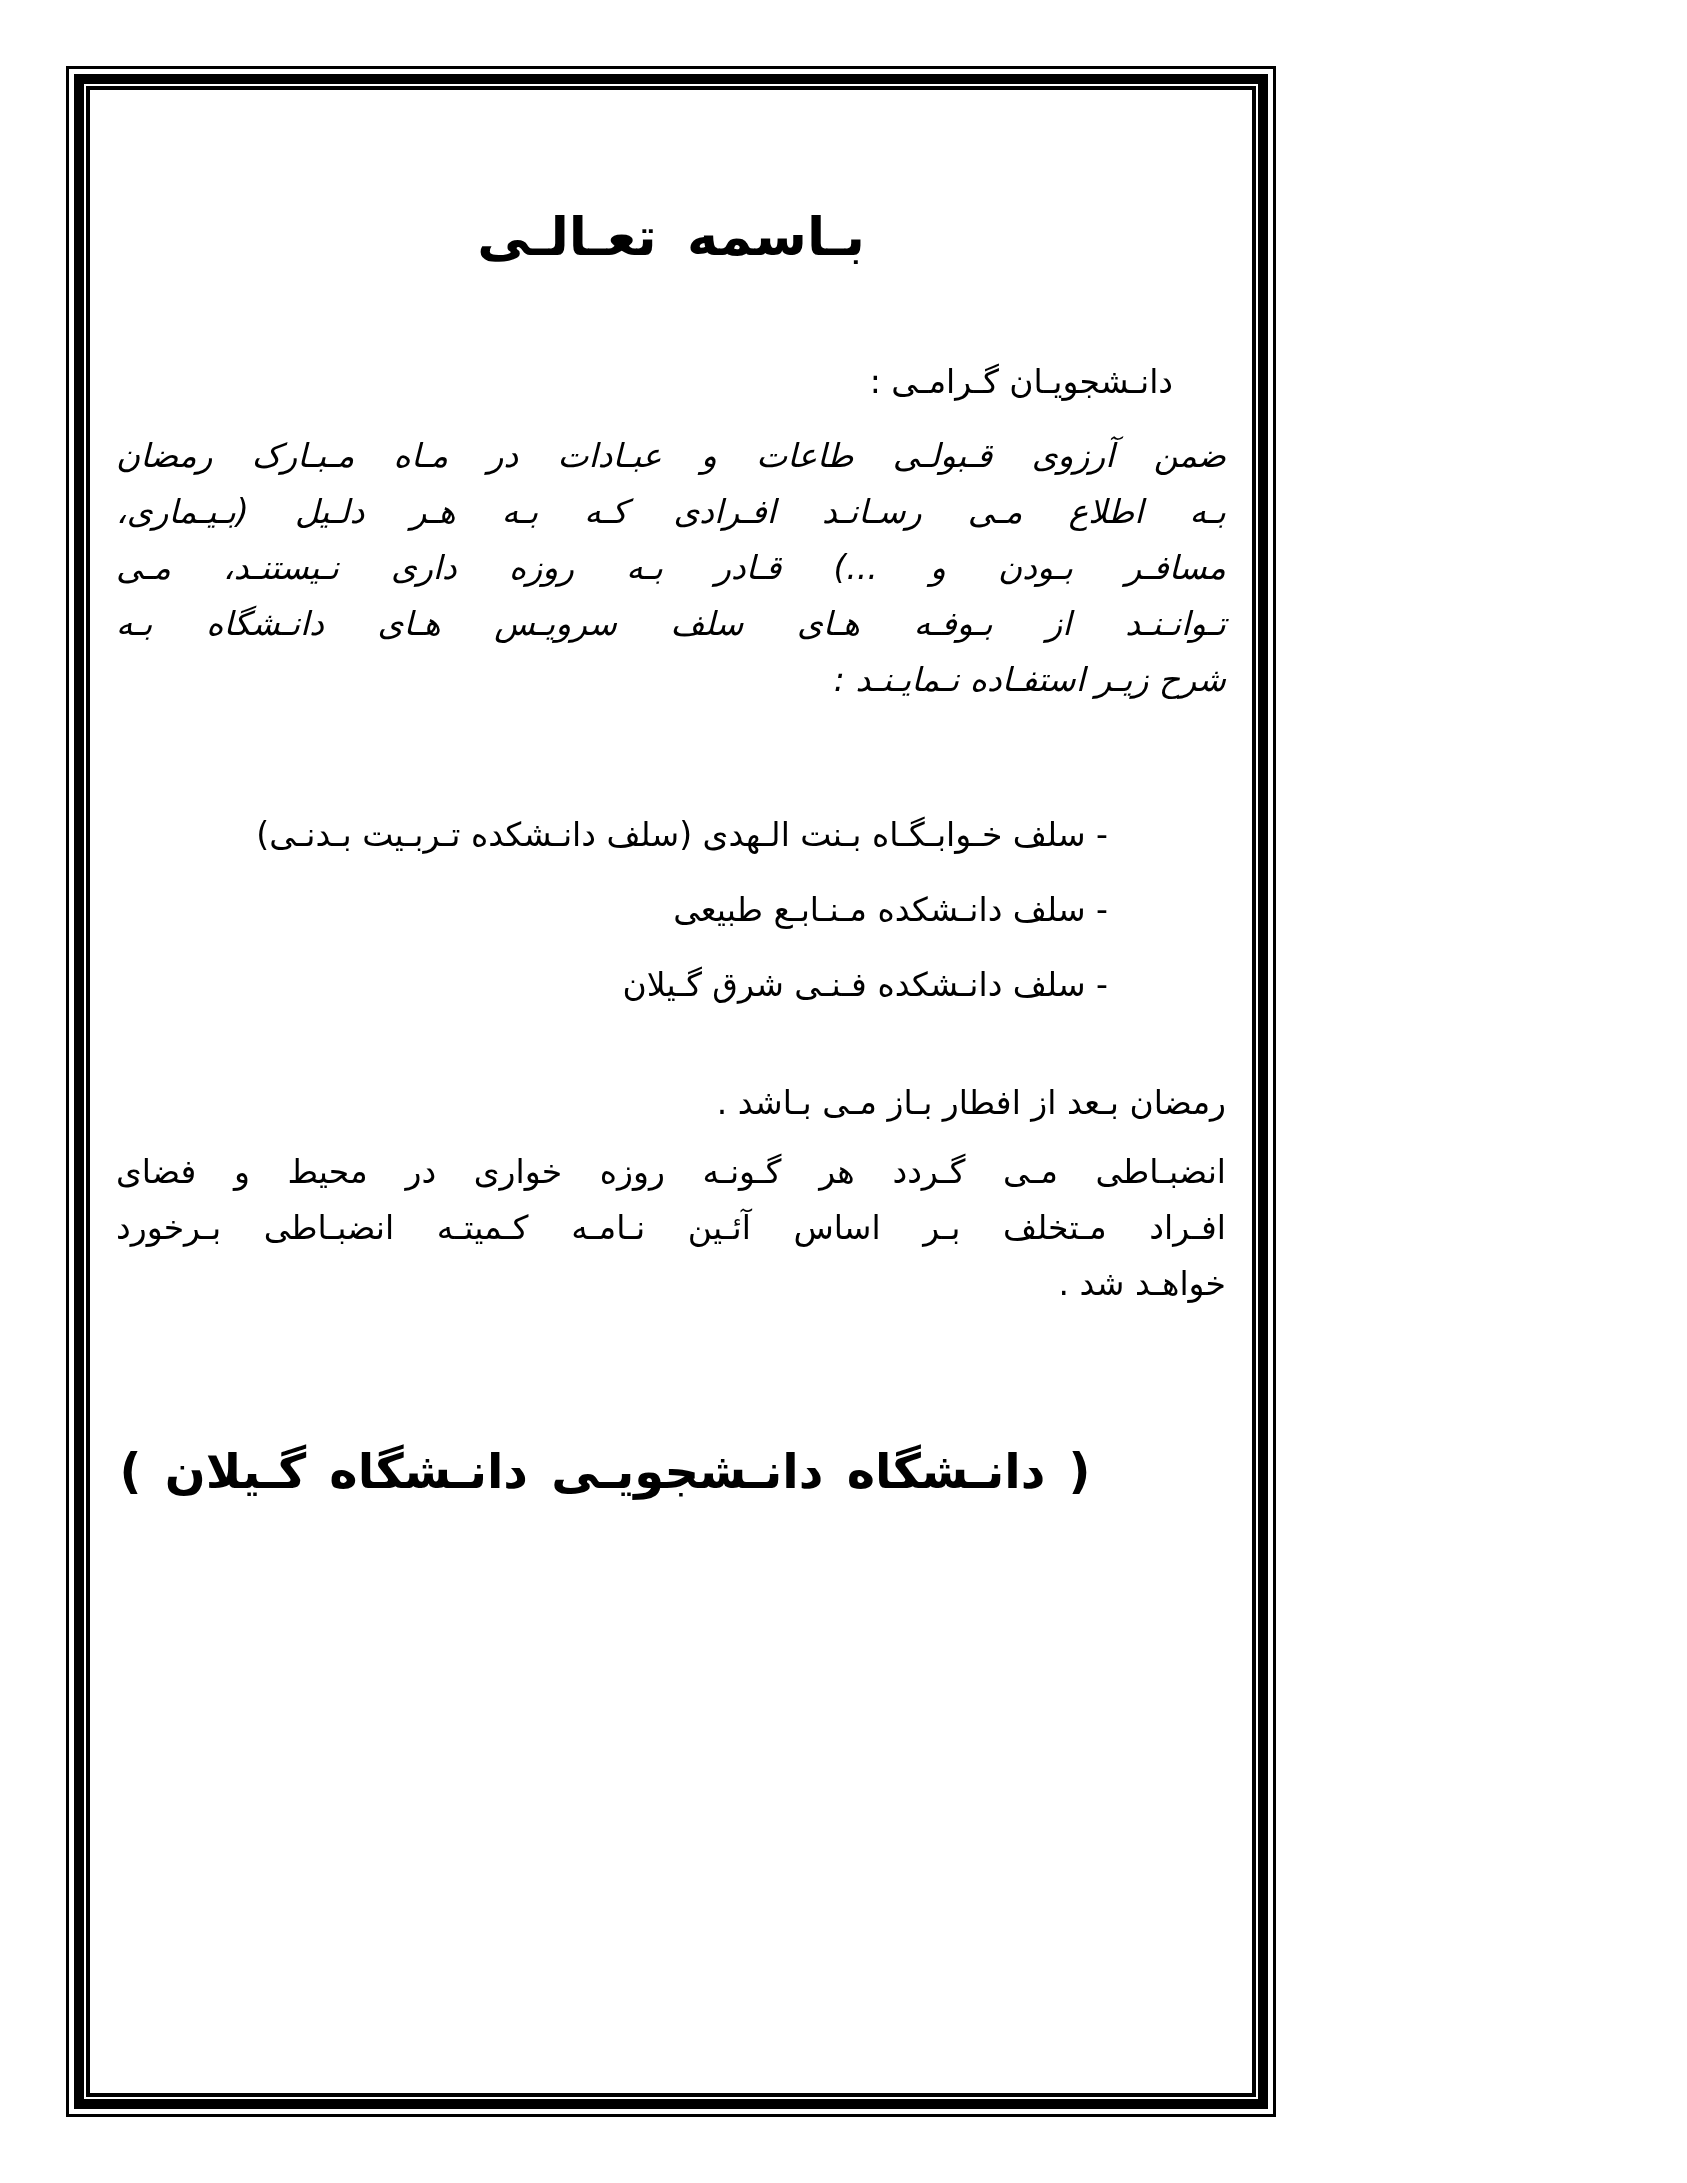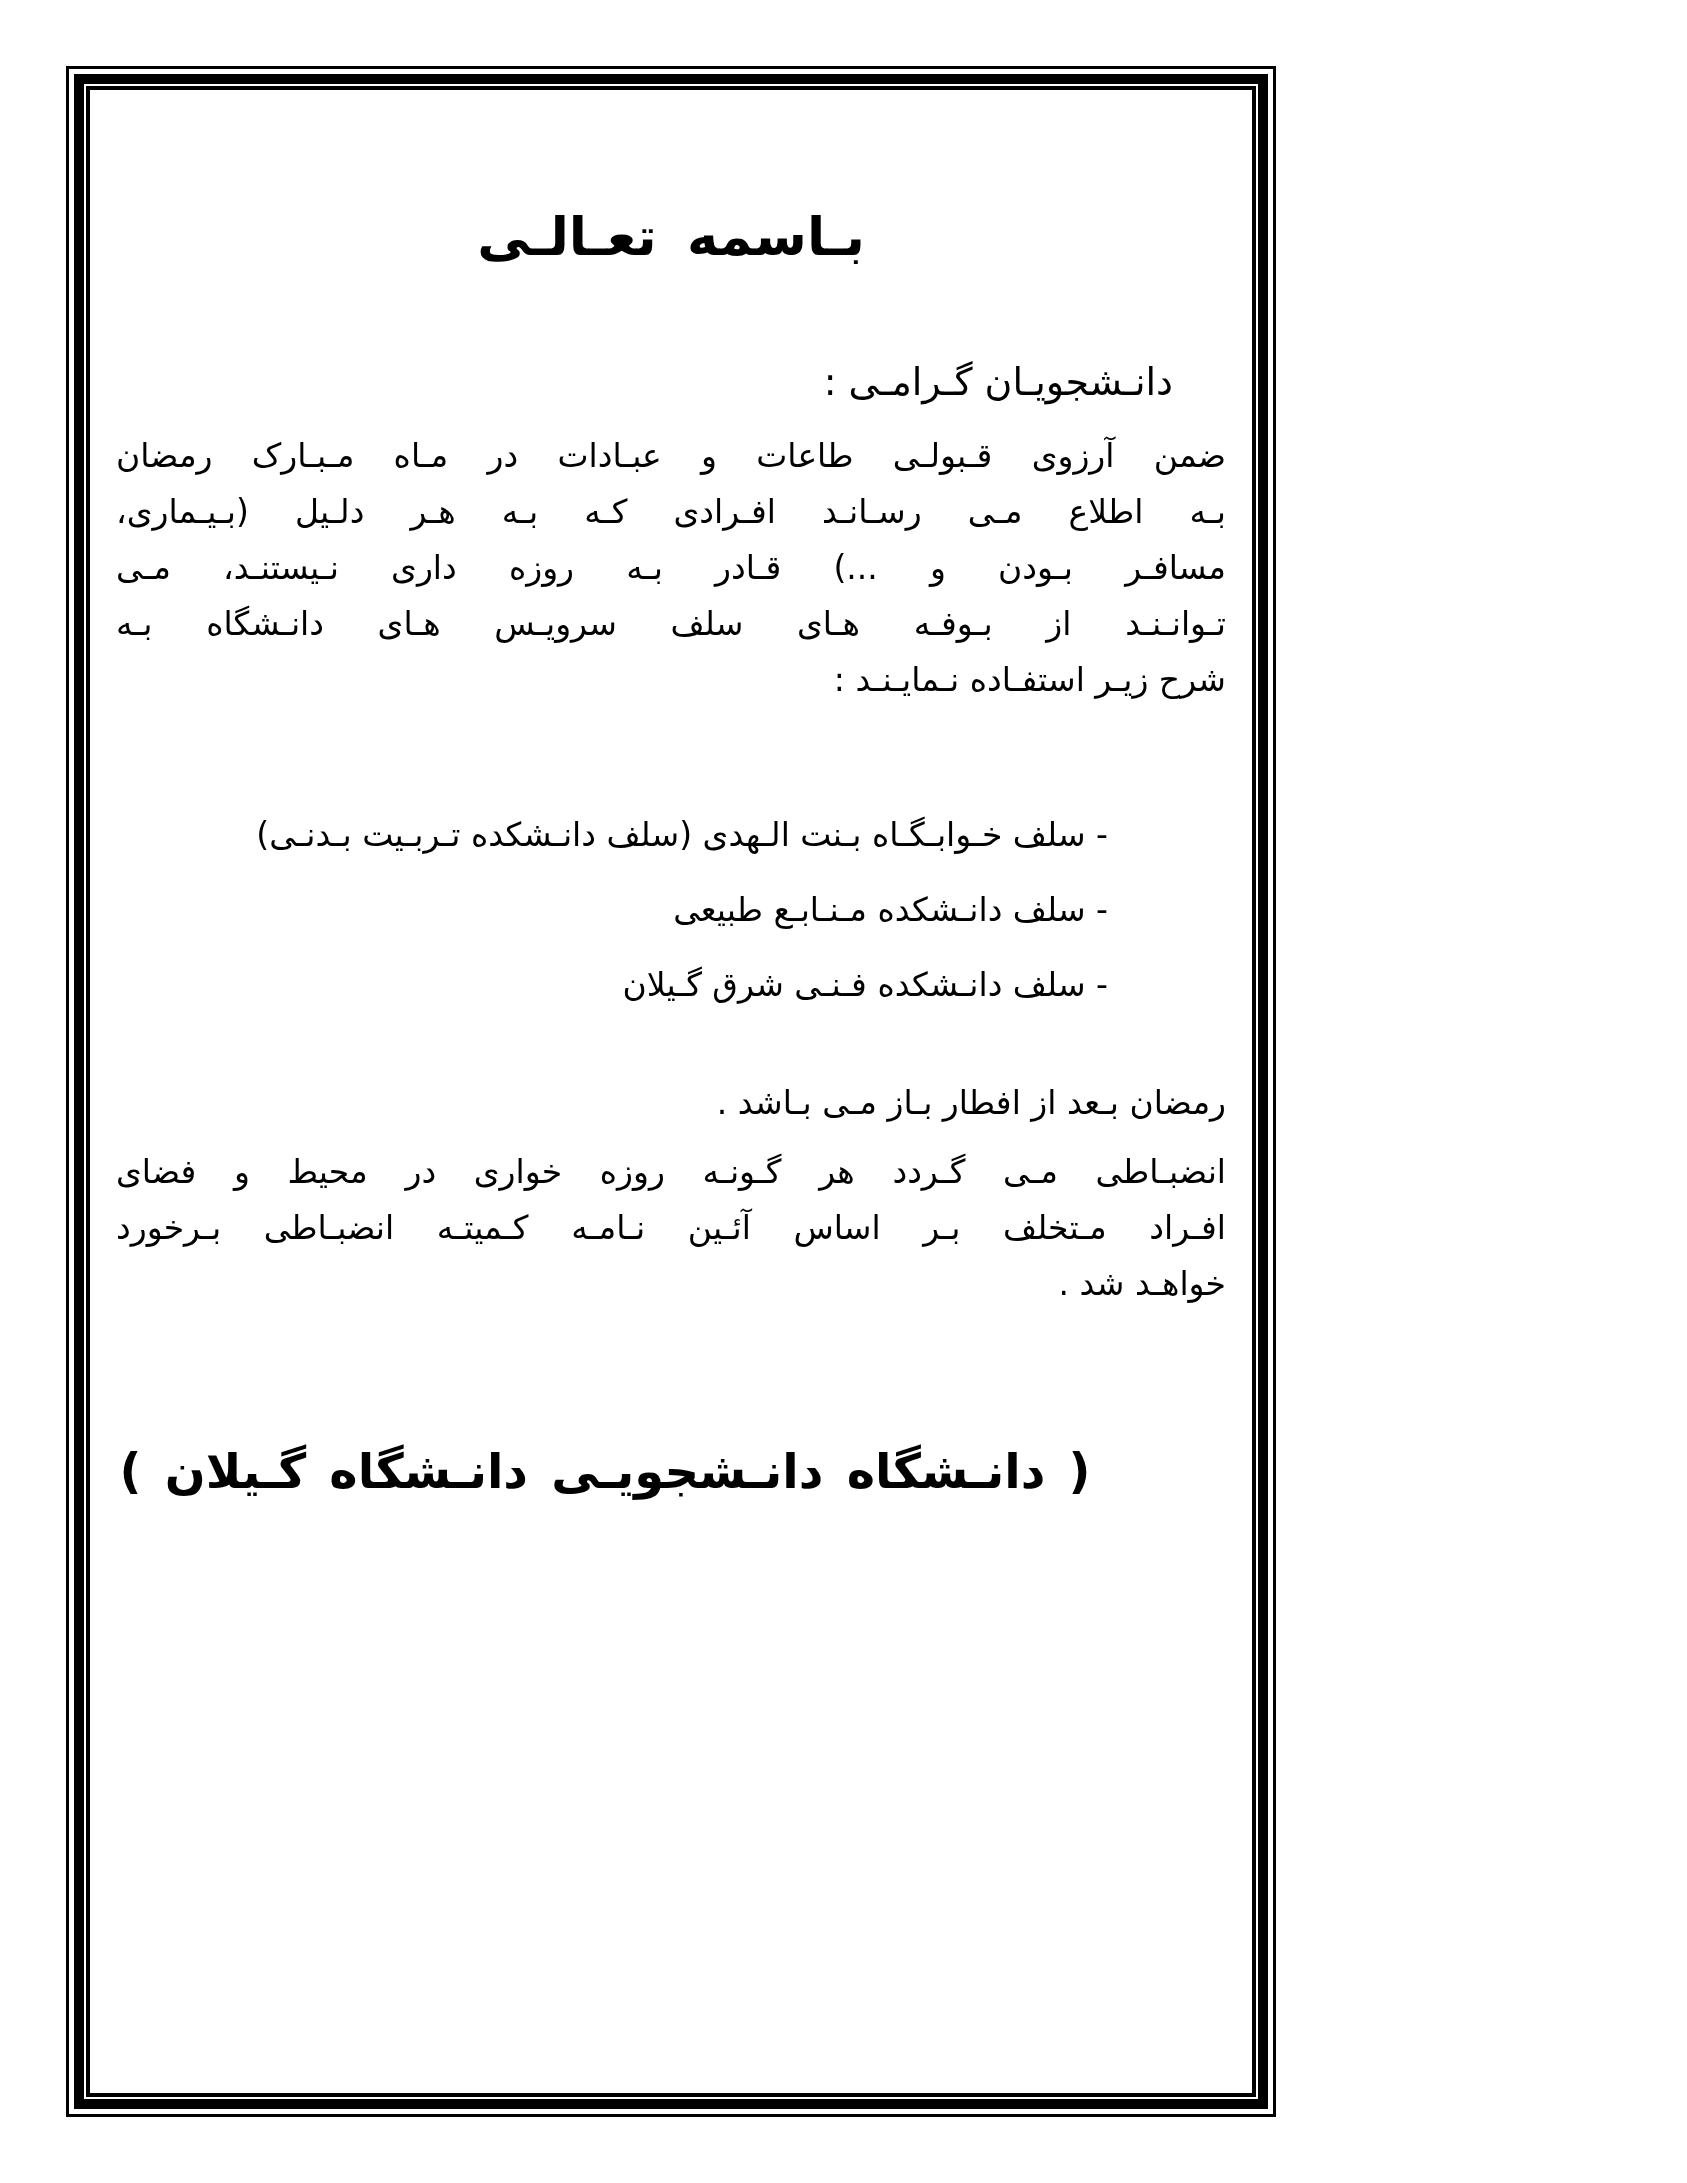--- a/index.html
+++ b/index.html
@@ -51,28 +51,28 @@
   .title {
     margin: 109px 0 0 0;
     font-size: 53px;
     line-height: 64px;
     font-weight: bold;
     text-align: center;
     word-spacing: 12px;
   }
   .greeting {
     margin: 85px 53px 0 0;
-    font-size: 38px;
+    font-size: 33px;
     line-height: 56px;
   }
   .para {
     font-size: 33px;
     line-height: 56px;
   }
-  .para-intro   { margin-top: 18px; }
+  .para-intro   { margin-top: 18px; font-style: italic; }
   .para-other   { margin-top: 53px; }
   .para-warning { margin-top: 13.2px; }
   .line {
     text-align: justify;
     text-align-last: justify;
     text-justify: inter-word;
   }
   .line-last {
     text-align: right;
     text-align-last: right;

